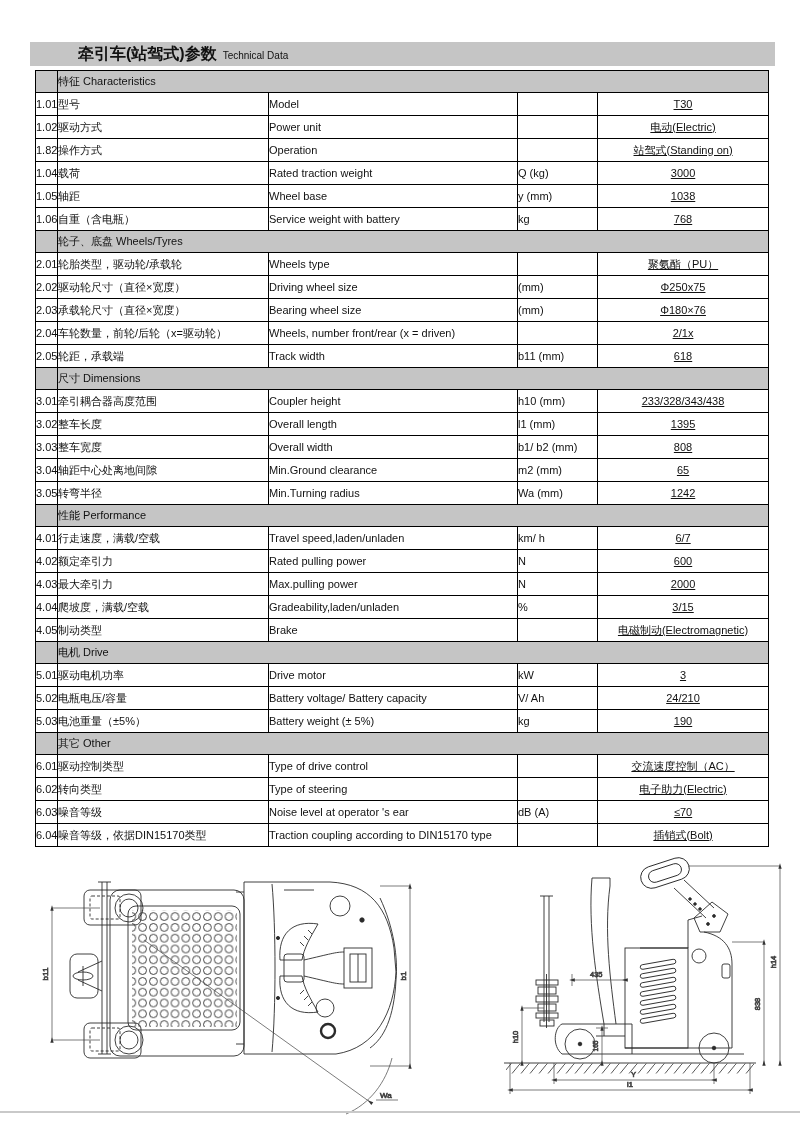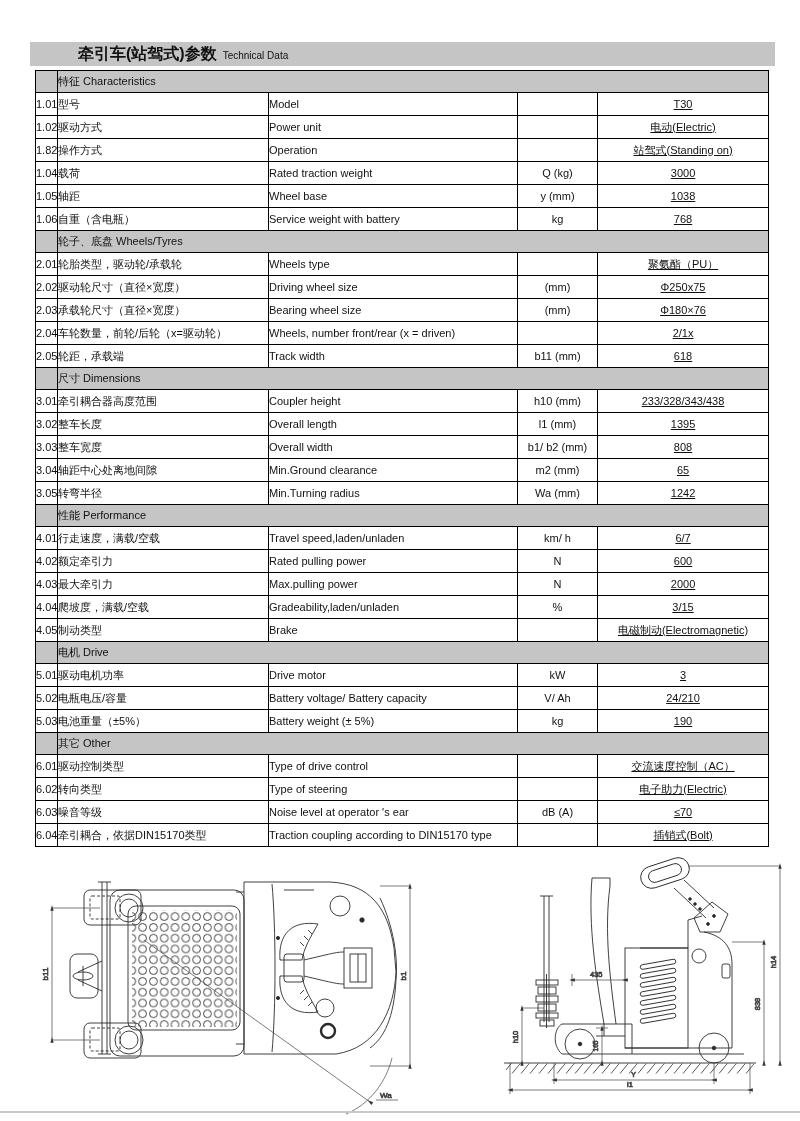--- a/index.html
+++ b/index.html
@@ -9,21 +9,21 @@
             line-height:24px;padding-left:0;white-space:nowrap;}
   .t-cn{font-weight:bold;font-size:16px;margin-left:48px;}
   .t-en{font-size:10px;margin-left:6px;}
   table.spec{position:absolute;left:35px;top:70px;width:733px;border-collapse:collapse;table-layout:fixed;}
   table.spec td{border:1px solid #000;font-size:11px;color:#111;white-space:nowrap;overflow:hidden;padding:0;}
   tr.data td{height:22px;}
   tr.sec td{height:21px;background:#c5c5c5;}
   td.c-no{text-align:left;font-size:10px;margin-left:12px;}
   td.c-cn{padding-left:6px;}
   td.c-en{padding-left:8px;}
-  td.c-unit{text-align:center;}
+  td.c-unit{}
   td.c-val{text-align:center;text-decoration:underline;}
   td.sec-label{padding-left:6px;font-size:12px;}
   svg text{font-family:"Liberation Sans",sans-serif;fill:#222;}
   .footer-rule{position:absolute;left:0;top:1111px;width:800px;height:2px;background:#c9c9c9;}
 </style>
 </head>
 <body>
 
 <div id="page">
 
@@ -248,21 +248,21 @@
         </tr>
         <tr class="data">
           <td class="c-no">6.03</td>
           <td class="c-cn">噪音等级</td>
           <td class="c-en">Noise level at operator 's ear</td>
           <td class="c-unit">dB (A)</td>
           <td class="c-val">≤70</td>
         </tr>
         <tr class="data">
           <td class="c-no">6.04</td>
-          <td class="c-cn">牵引耦合，依据DIN15170类型</td>
+          <td class="c-cn">噪音等级，依据DIN15170类型</td>
           <td class="c-en">Traction coupling according to DIN15170 type</td>
           <td class="c-unit"></td>
           <td class="c-val">插销式(Bolt)</td>
         </tr>
       </tbody>
   </table>
 
   <svg style="position:absolute;left:40px;top:868px" width="440" height="250" viewBox="0 0 440 250">
     <defs>
       <pattern id="holes" width="10.8" height="10.8" patternUnits="userSpaceOnUse">

